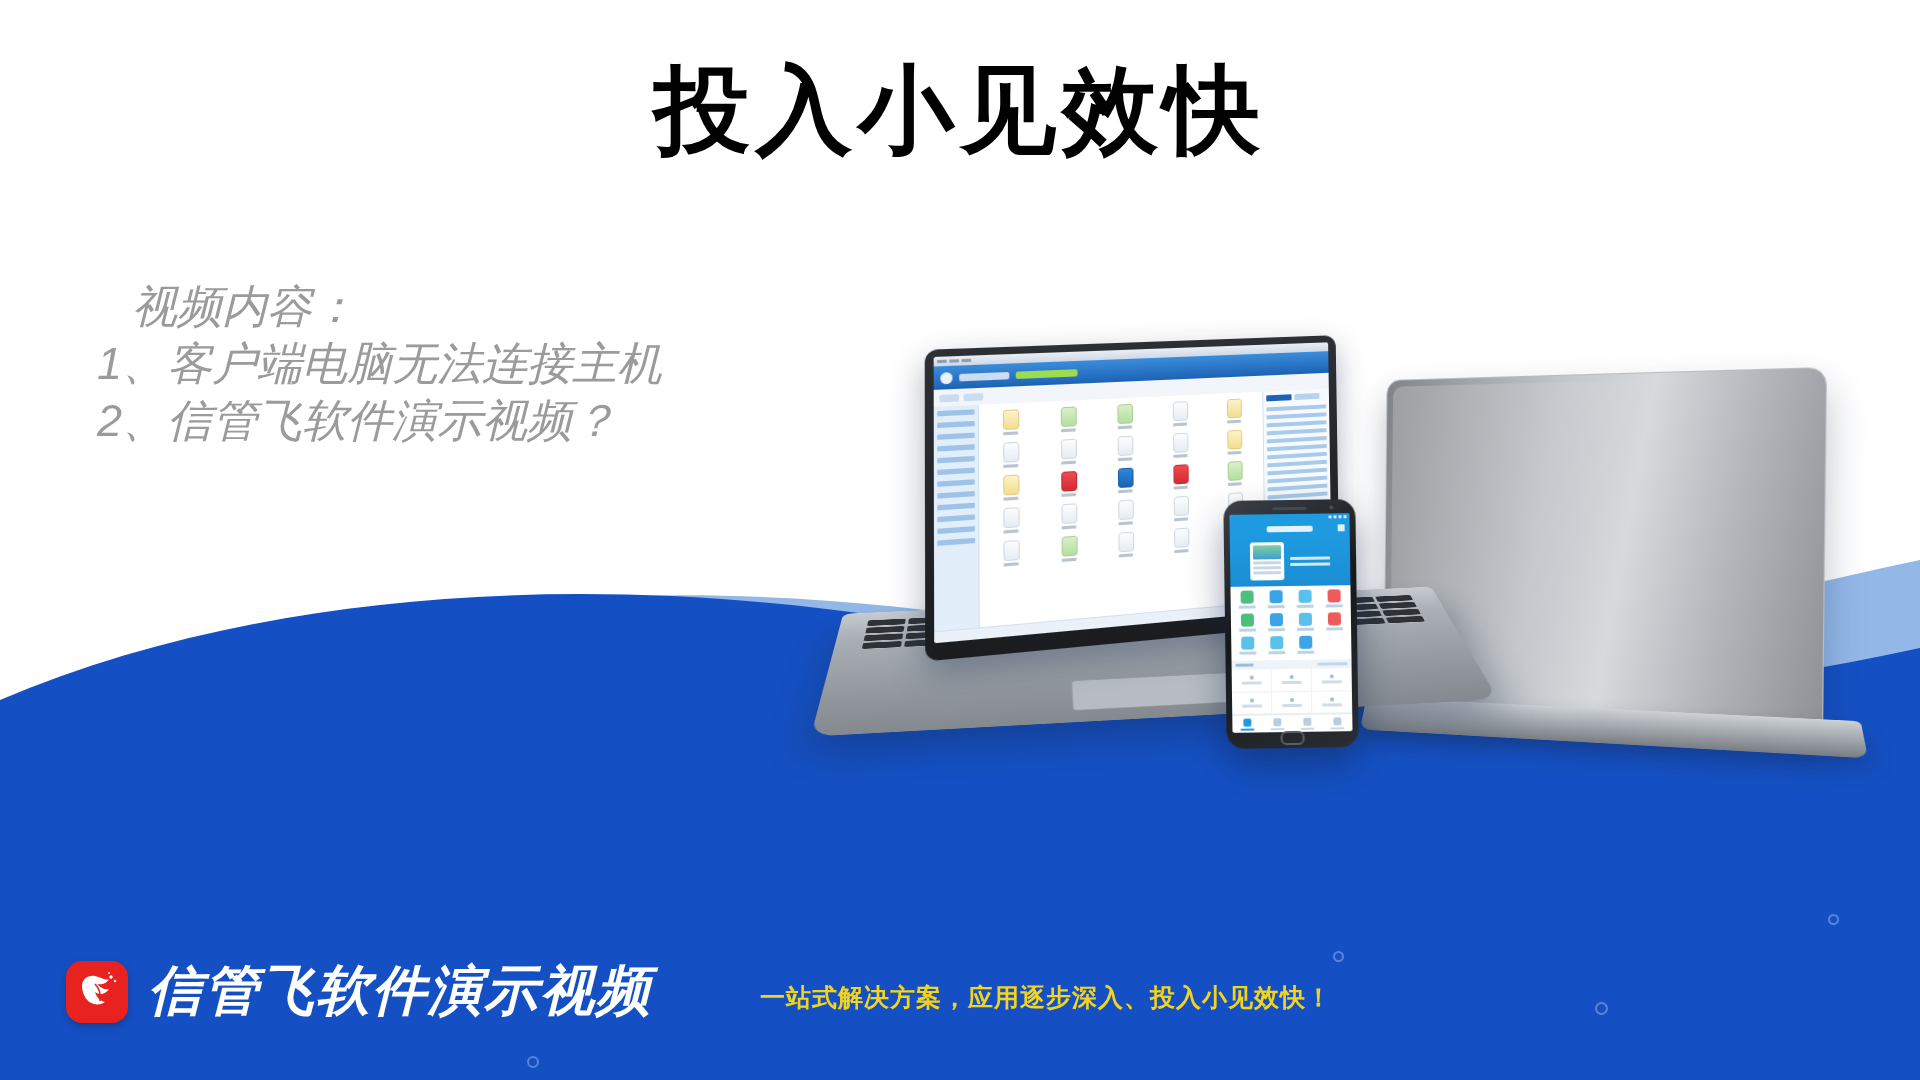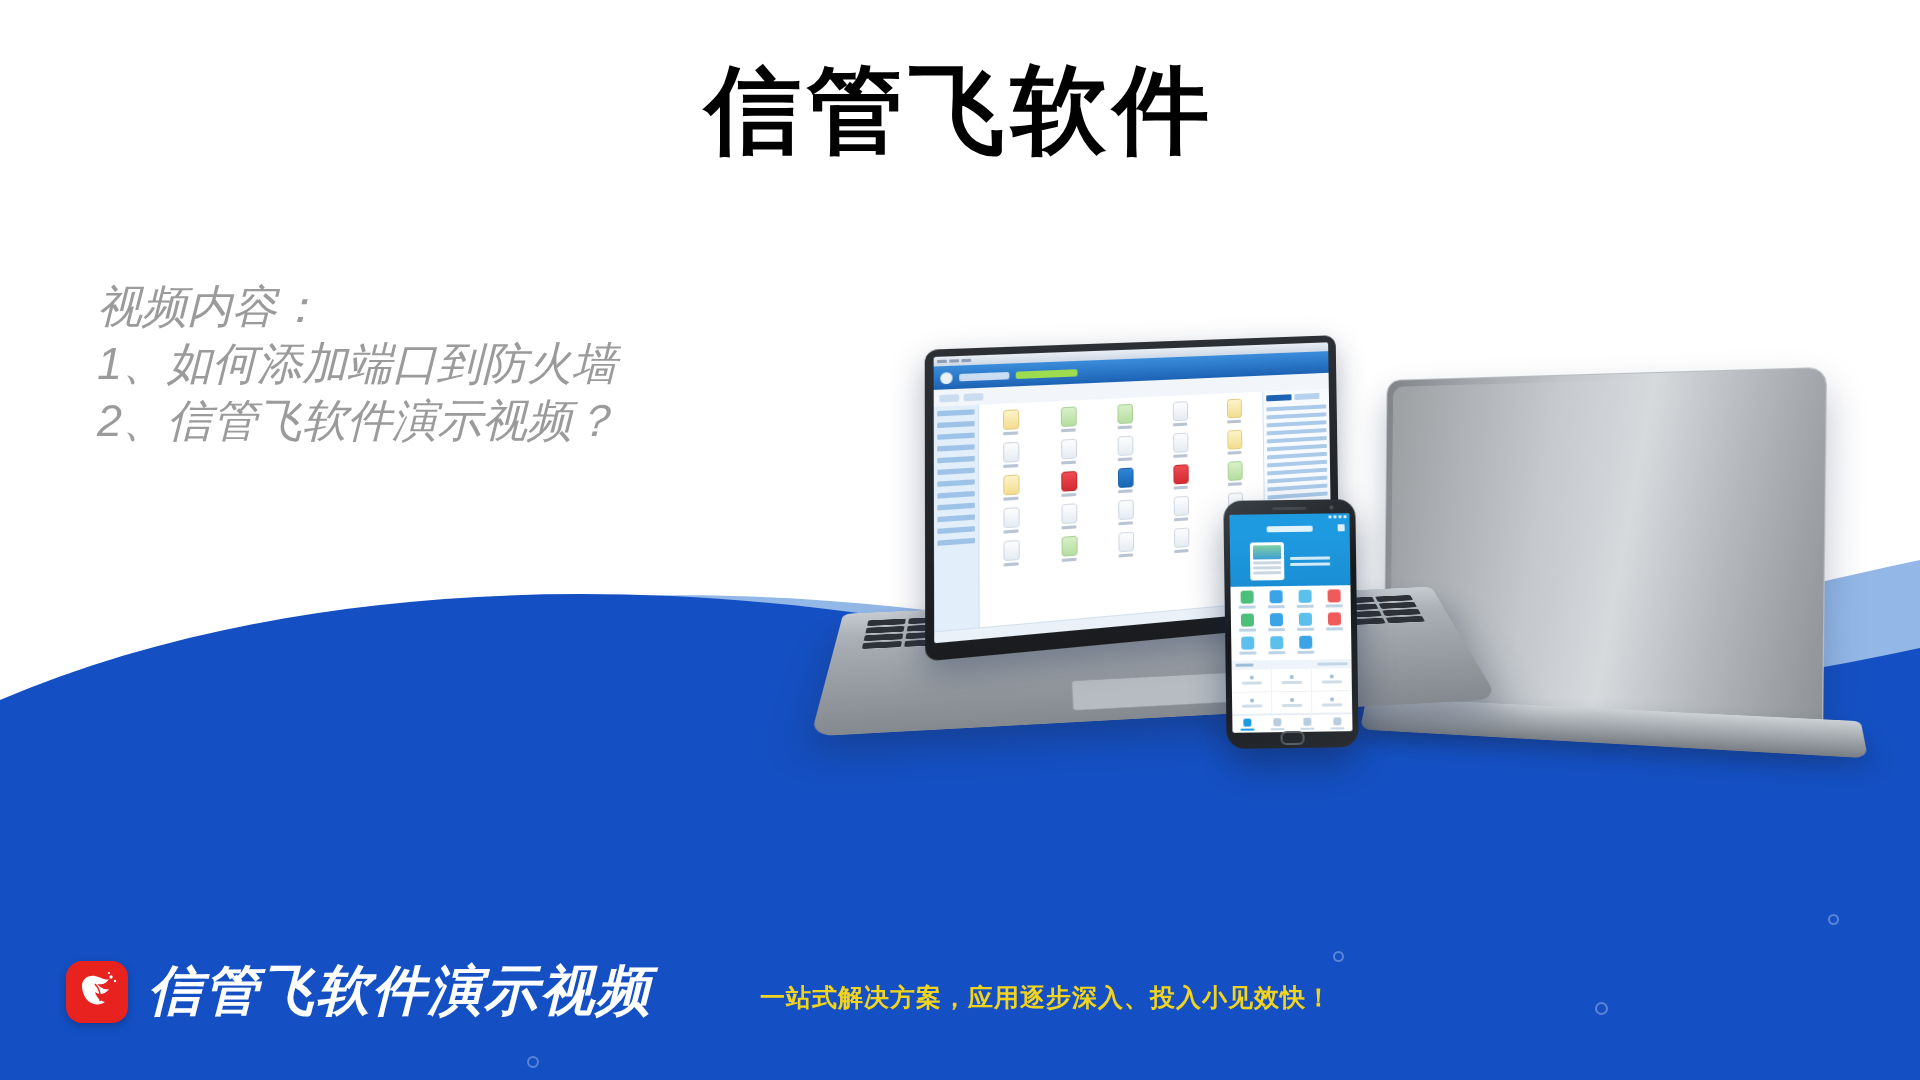--- a/index.html
+++ b/index.html
@@ -23,21 +23,21 @@
   
   #content{
     position:absolute;left:97px;top:278px;
     color:#9b9b9b;
     font-style:italic;
     font-size:45px;
     line-height:57px;
     font-family:"Liberation Sans","DejaVu Sans",sans-serif;
     white-space:nowrap;
   }
-  #content .heading{display:block;}
+  #content .heading{display:block;margin-left:35px;}
   #content .item{display:block;}
   #content .num{display:inline-block;}
 
   
   #devices{position:absolute;left:880px;top:380px;width:1040px;height:560px;}
 
   
   .rear-laptop{
     position:absolute;left:505px;top:0px;width:420px;height:330px;
     transform:perspective(1400px) rotateY(-19deg) rotateZ(0.6deg);
@@ -186,27 +186,27 @@
 
 <div id="slide">
 
   <div class="wave-layer">
     <svg viewBox="0 0 1920 1080" preserveAspectRatio="none" aria-hidden="true">
       <path d="M0,760 C360,560 760,572 1120,640 C1420,697 1680,610 1920,560 L1920,1080 L0,1080 Z" fill="#93b8e8"></path>
       <path d="M0,700 C300,572 700,566 1060,650 C1400,729 1680,700 1920,648 L1920,1080 L0,1080 Z" fill="#1450c4"></path>
     </svg>
   </div>
 
-  <div id="title">信管飞软件</div>
+  <div id="title">投入小见效快</div>
 
   <div id="content">
     <span class="heading">视频内容：</span>
 
     <span class="item">
-      <span class="num">1、</span><span class="txt">如何添加端口到防火墙</span>
+      <span class="num">1、</span><span class="txt">客户端电脑无法连接主机</span>
     </span>
 
     <span class="item">
       <span class="num">2、</span><span class="txt">信管飞软件演示视频？</span>
     </span>
 
   </div>
 
   <div id="devices">
 

